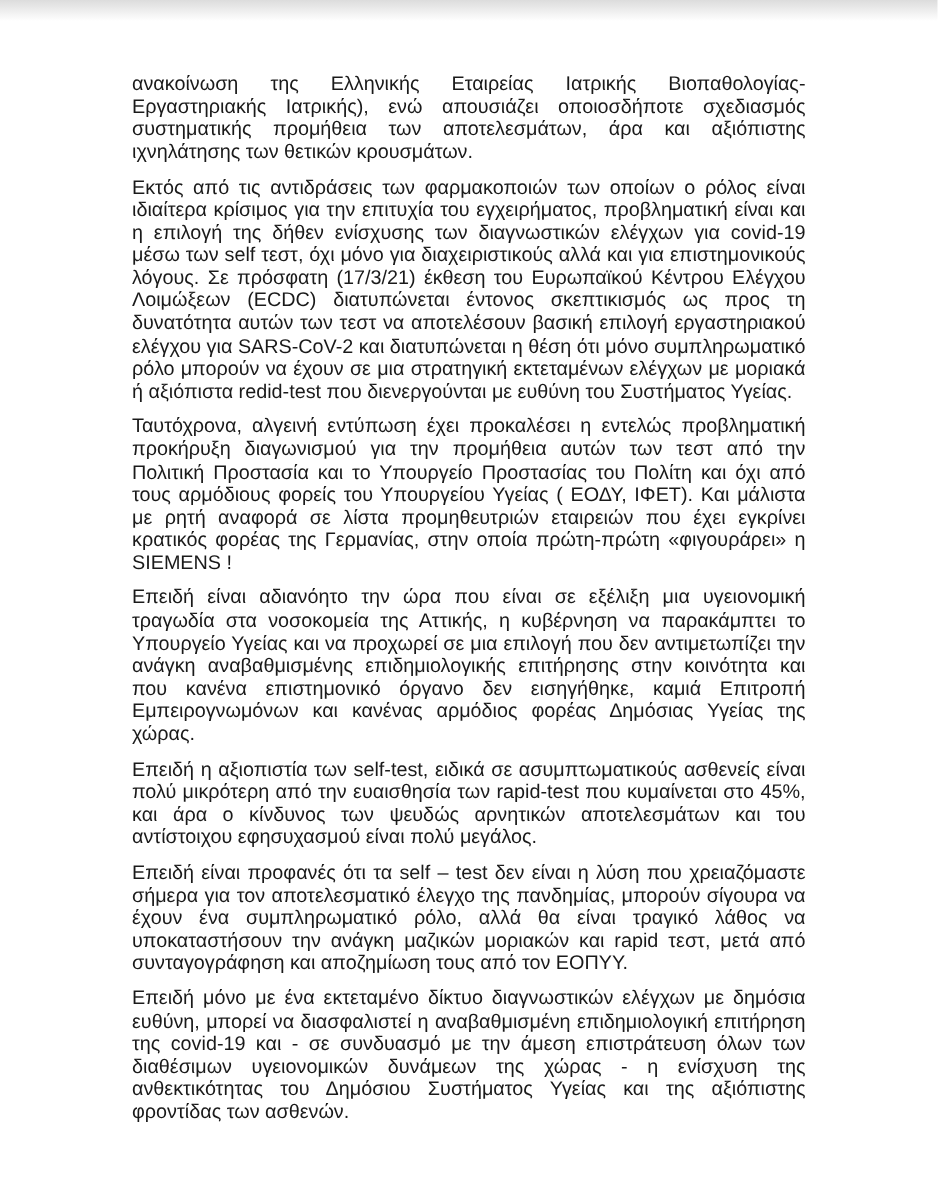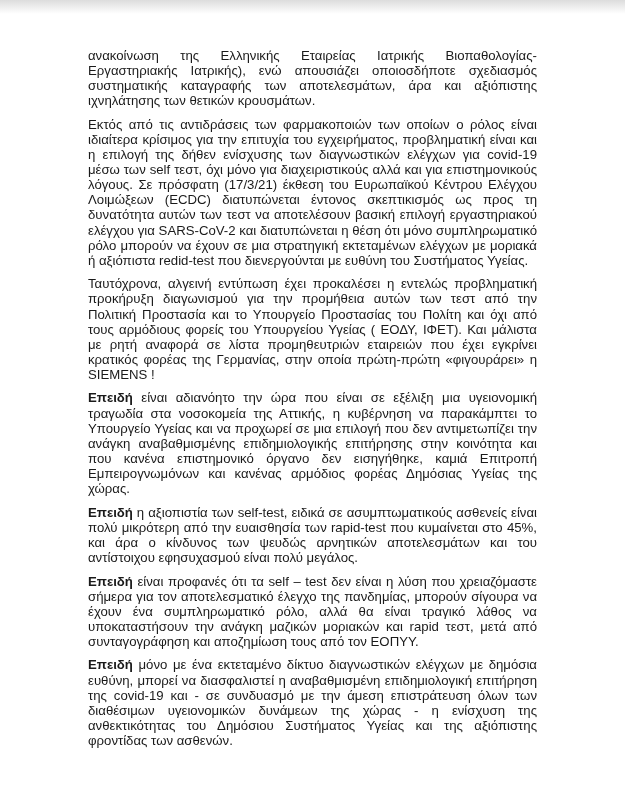--- a/index.html
+++ b/index.html
@@ -16,30 +16,30 @@
     position: absolute; left: 88px; top: 48px; width: 449px;
     font-family: "Liberation Sans", sans-serif;
     font-size: 13.2px;
     line-height: 15.1px;
     color: #1a1a1a;
   }
   .para {
     margin: 0 0 8.5px 0;
     text-align: justify;
   }
-  .para b { font-weight: bold; }
+  .para b { font-weight: normal; }
 </style>
 </head>
 <body>
 
 <div class="top-shade"></div>
 
 <div class="page">
   <p class="para">
-    <b></b><span>ανακοίνωση της Ελληνικής Εταιρείας Ιατρικής Βιοπαθολογίας-Εργαστηριακής Ιατρικής), ενώ απουσιάζει οποιοσδήποτε σχεδιασμός συστηματικής καταγραφής των αποτελεσμάτων, άρα και αξιόπιστης ιχνηλάτησης των θετικών κρουσμάτων.</span>
+    <b></b><span>ανακοίνωση της Ελληνικής Εταιρείας Ιατρικής Βιοπαθολογίας-Εργαστηριακής Ιατρικής), ενώ απουσιάζει οποιοσδήποτε σχεδιασμός συστηματικής προμήθεια των αποτελεσμάτων, άρα και αξιόπιστης ιχνηλάτησης των θετικών κρουσμάτων.</span>
   </p>
   <p class="para">
     <b></b><span>Εκτός από τις αντιδράσεις των φαρμακοποιών των οποίων ο ρόλος είναι ιδιαίτερα κρίσιμος για την επιτυχία του εγχειρήματος, προβληματική είναι και η επιλογή της δήθεν ενίσχυσης των διαγνωστικών ελέγχων για covid-19 μέσω των self τεστ, όχι μόνο για διαχειριστικούς αλλά και για επιστημονικούς λόγους. Σε πρόσφατη (17/3/21) έκθεση του Ευρωπαϊκού Κέντρου Ελέγχου Λοιμώξεων (ECDC) διατυπώνεται έντονος σκεπτικισμός ως προς τη δυνατότητα αυτών των τεστ να αποτελέσουν βασική επιλογή εργαστηριακού ελέγχου για SARS-CoV-2 και διατυπώνεται η θέση ότι μόνο συμπληρωματικό ρόλο μπορούν να έχουν σε μια στρατηγική εκτεταμένων ελέγχων με μοριακά ή αξιόπιστα redid-test που διενεργούνται με ευθύνη του Συστήματος Υγείας.</span>
   </p>
   <p class="para">
     <b></b><span>Ταυτόχρονα, αλγεινή εντύπωση έχει προκαλέσει η εντελώς προβληματική προκήρυξη διαγωνισμού για την προμήθεια αυτών των τεστ από την Πολιτική Προστασία και το Υπουργείο Προστασίας του Πολίτη και όχι από τους αρμόδιους φορείς του Υπουργείου Υγείας ( ΕΟΔΥ, ΙΦΕΤ). Και μάλιστα με ρητή αναφορά σε λίστα προμηθευτριών εταιρειών που έχει εγκρίνει κρατικός φορέας της Γερμανίας, στην οποία πρώτη-πρώτη «φιγουράρει» η SIEMENS !</span>
   </p>
   <p class="para">
     <b>Επειδή</b><span> είναι αδιανόητο την ώρα που είναι σε εξέλιξη μια υγειονομική τραγωδία στα νοσοκομεία της Αττικής, η κυβέρνηση να παρακάμπτει το Υπουργείο Υγείας και να προχωρεί σε μια επιλογή που δεν αντιμετωπίζει την ανάγκη αναβαθμισμένης επιδημιολογικής επιτήρησης στην κοινότητα και που κανένα επιστημονικό όργανο δεν εισηγήθηκε, καμιά Επιτροπή Εμπειρογνωμόνων και κανένας αρμόδιος φορέας Δημόσιας Υγείας της χώρας.</span>
   </p>

